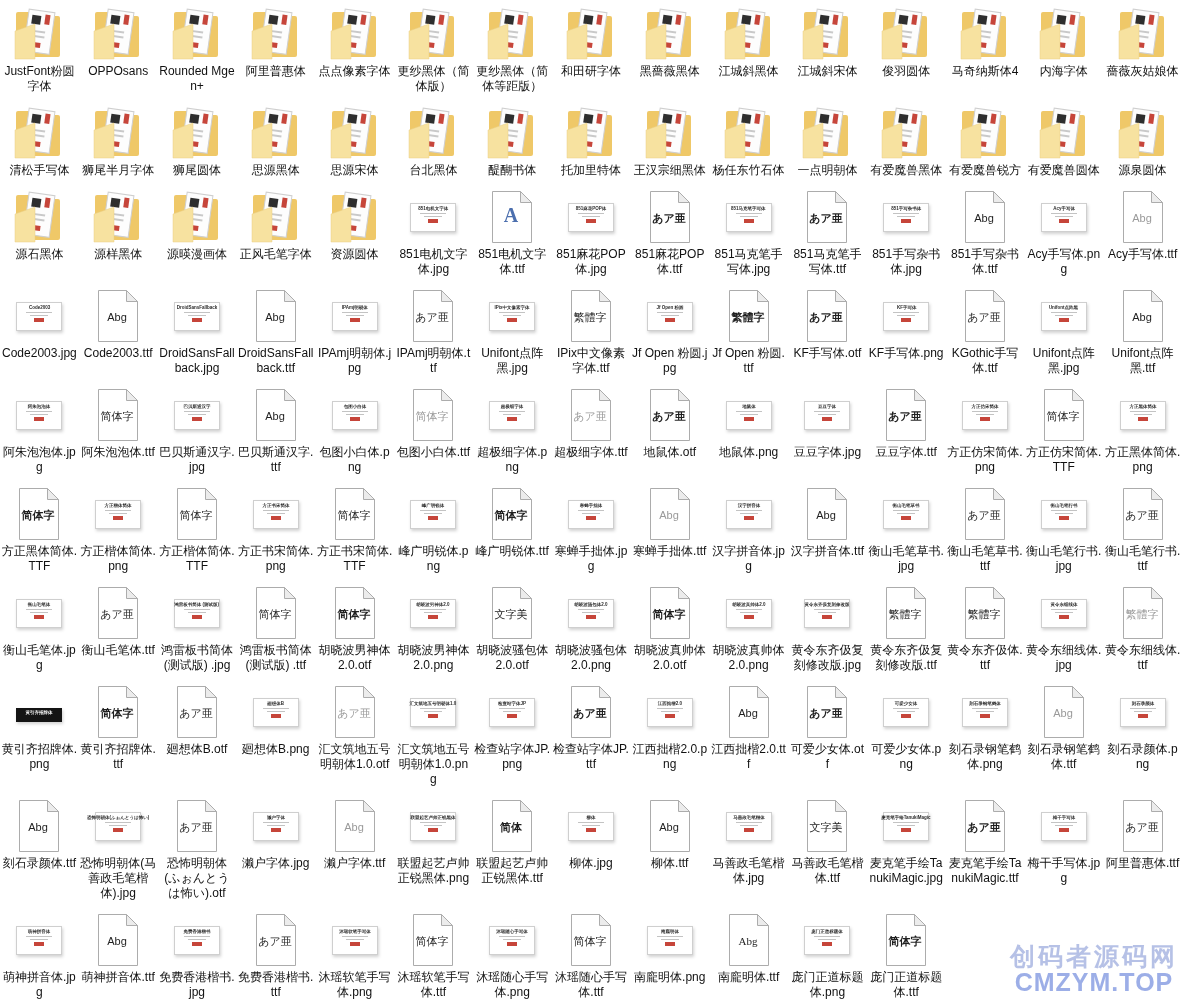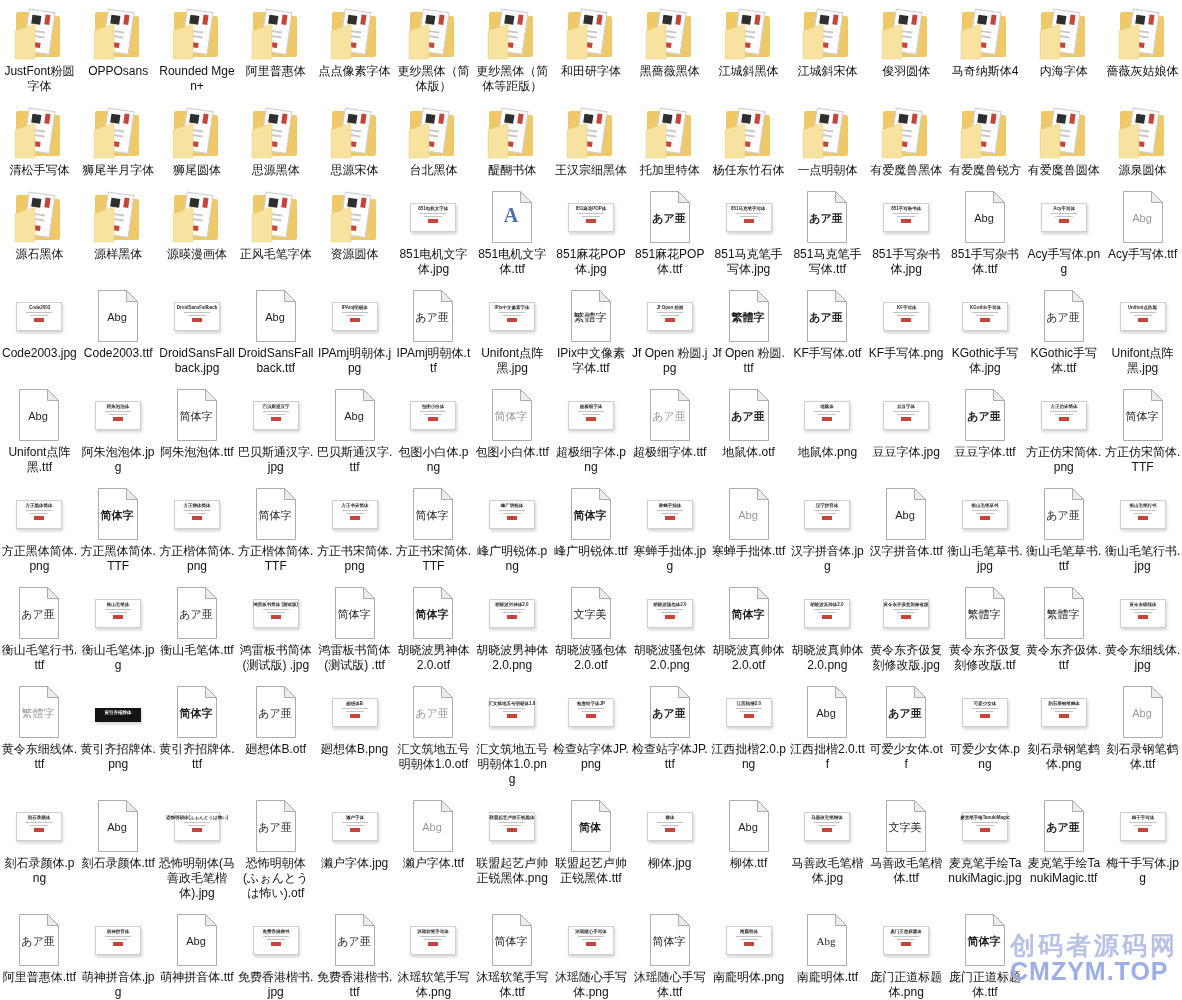--- a/index.html
+++ b/index.html
@@ -42,21 +42,21 @@
     font-size:10px;line-height:10px;font-weight:700;color:#2b2b2b;
     transform:scale(.45);transform-origin:50% 0;white-space:nowrap;margin-bottom:-5px;
   }
   .tl{height:1px;background:#c3c3c3;margin-top:2px;}
   .tl.a{width:26px;}
   .tl.b{width:18px;}
   .tr{width:10px;height:4px;background:var(--red-mark,#c6453a);margin-top:2px;}
   .thumb.dark{background:#141414;height:14px;border:none;justify-content:center;padding-top:0;margin-top:6px;}
   .thumb.dark .tt{color:#ffffff;margin-bottom:0;}
   
-  .watermark{position:absolute;right:4px;bottom:16px;text-align:left;pointer-events:none;}
+  .watermark{position:absolute;right:4px;bottom:5px;text-align:center;pointer-events:none;}
   .wm1{font-size:25px;line-height:26px;font-weight:700;letter-spacing:3px;color:var(--wm-color1,rgba(164,178,224,.8));}
   .wm2{font-size:25px;line-height:26px;font-weight:800;letter-spacing:1px;color:var(--wm-color2,rgba(151,170,230,.95));}
 </style>
 </head>
 <body>
 
 <div class="grid">
     <div class="cell">
       <div class="iconbox">
         <svg width="52" height="54" viewBox="0 0 52 54">
@@ -462,56 +462,56 @@
             <rect class="f-page" x="13" y="4" width="26" height="42"></rect>
             <rect class="f-mark-dark" x="17" y="9" width="9" height="9"></rect>
             <rect class="f-mark-red" x="30" y="7" width="5" height="10"></rect>
             <rect class="f-line" x="18" y="24" width="14" height="2"></rect>
             <rect class="f-line" x="18" y="29" width="14" height="2"></rect>
             <rect class="f-mark-red" x="21" y="36" width="8" height="5"></rect>
           </g>
           <path class="f-front" d="M2 24 L22 17 L22 52 L2 52 Z"></path>
         </svg>
       </div>
+      <div class="label">托加里特体</div>
+    </div>
+    <div class="cell">
+      <div class="iconbox">
+        <svg width="52" height="54" viewBox="0 0 52 54">
+          <rect class="f-back" x="3" y="9" width="44" height="41" rx="2"></rect>
+          <rect class="f-back" x="3" y="5" width="18" height="8" rx="2"></rect>
+          <g transform="rotate(8 28 26)">
+            <rect class="f-page" x="13" y="4" width="26" height="42"></rect>
+            <rect class="f-mark-dark" x="17" y="9" width="9" height="9"></rect>
+            <rect class="f-mark-red" x="30" y="7" width="5" height="10"></rect>
+            <rect class="f-line" x="18" y="24" width="14" height="2"></rect>
+            <rect class="f-line" x="18" y="29" width="14" height="2"></rect>
+            <rect class="f-mark-red" x="21" y="36" width="8" height="5"></rect>
+          </g>
+          <path class="f-front" d="M2 24 L22 17 L22 52 L2 52 Z"></path>
+        </svg>
+      </div>
       <div class="label">王汉宗细黑体</div>
     </div>
     <div class="cell">
       <div class="iconbox">
         <svg width="52" height="54" viewBox="0 0 52 54">
           <rect class="f-back" x="3" y="9" width="44" height="41" rx="2"></rect>
           <rect class="f-back" x="3" y="5" width="18" height="8" rx="2"></rect>
           <g transform="rotate(8 28 26)">
             <rect class="f-page" x="13" y="4" width="26" height="42"></rect>
             <rect class="f-mark-dark" x="17" y="9" width="9" height="9"></rect>
             <rect class="f-mark-red" x="30" y="7" width="5" height="10"></rect>
             <rect class="f-line" x="18" y="24" width="14" height="2"></rect>
             <rect class="f-line" x="18" y="29" width="14" height="2"></rect>
             <rect class="f-mark-red" x="21" y="36" width="8" height="5"></rect>
           </g>
           <path class="f-front" d="M2 24 L22 17 L22 52 L2 52 Z"></path>
         </svg>
       </div>
-      <div class="label">托加里特体</div>
-    </div>
-    <div class="cell">
-      <div class="iconbox">
-        <svg width="52" height="54" viewBox="0 0 52 54">
-          <rect class="f-back" x="3" y="9" width="44" height="41" rx="2"></rect>
-          <rect class="f-back" x="3" y="5" width="18" height="8" rx="2"></rect>
-          <g transform="rotate(8 28 26)">
-            <rect class="f-page" x="13" y="4" width="26" height="42"></rect>
-            <rect class="f-mark-dark" x="17" y="9" width="9" height="9"></rect>
-            <rect class="f-mark-red" x="30" y="7" width="5" height="10"></rect>
-            <rect class="f-line" x="18" y="24" width="14" height="2"></rect>
-            <rect class="f-line" x="18" y="29" width="14" height="2"></rect>
-            <rect class="f-mark-red" x="21" y="36" width="8" height="5"></rect>
-          </g>
-          <path class="f-front" d="M2 24 L22 17 L22 52 L2 52 Z"></path>
-        </svg>
-      </div>
       <div class="label">杨任东竹石体</div>
     </div>
     <div class="cell">
       <div class="iconbox">
         <svg width="52" height="54" viewBox="0 0 52 54">
           <rect class="f-back" x="3" y="9" width="44" height="41" rx="2"></rect>
           <rect class="f-back" x="3" y="5" width="18" height="8" rx="2"></rect>
           <g transform="rotate(8 28 26)">
             <rect class="f-page" x="13" y="4" width="26" height="42"></rect>
             <rect class="f-mark-dark" x="17" y="9" width="9" height="9"></rect>
@@ -910,31 +910,20 @@
     <div class="cell">
       <div class="iconbox">
         <div class="thumb">
           <span class="tt">KF手写体</span>
           <span class="tl a"></span>
           <span class="tl b"></span>
           <span class="tr"></span>
         </div>
       </div>
       <div class="label">KF手写体.png</div>
-    </div>
-    <div class="cell">
-      <div class="iconbox">
-        <div class="thumb">
-          <span class="tt">KGothic手写体</span>
-          <span class="tl a"></span>
-          <span class="tl b"></span>
-          <span class="tr"></span>
-        </div>
-      </div>
-      <div class="label">KGothic手写体.jpg</div>
     </div>
     <div class="cell">
       <div class="iconbox">
         <svg width="40" height="52" viewBox="0 0 40 52">
           <path class="p-body" d="M0.5 0.5 H28.5 L39.5 11.5 V51.5 H0.5 Z"></path>
           <path class="p-fold" d="M28.5 0.5 V11.5 H39.5 Z"></path>
           <text x="19" y="31" text-anchor="middle" class="g ">あア亜</text>
         </svg>
       </div>
       <div class="label">KGothic手写体.ttf</div>

